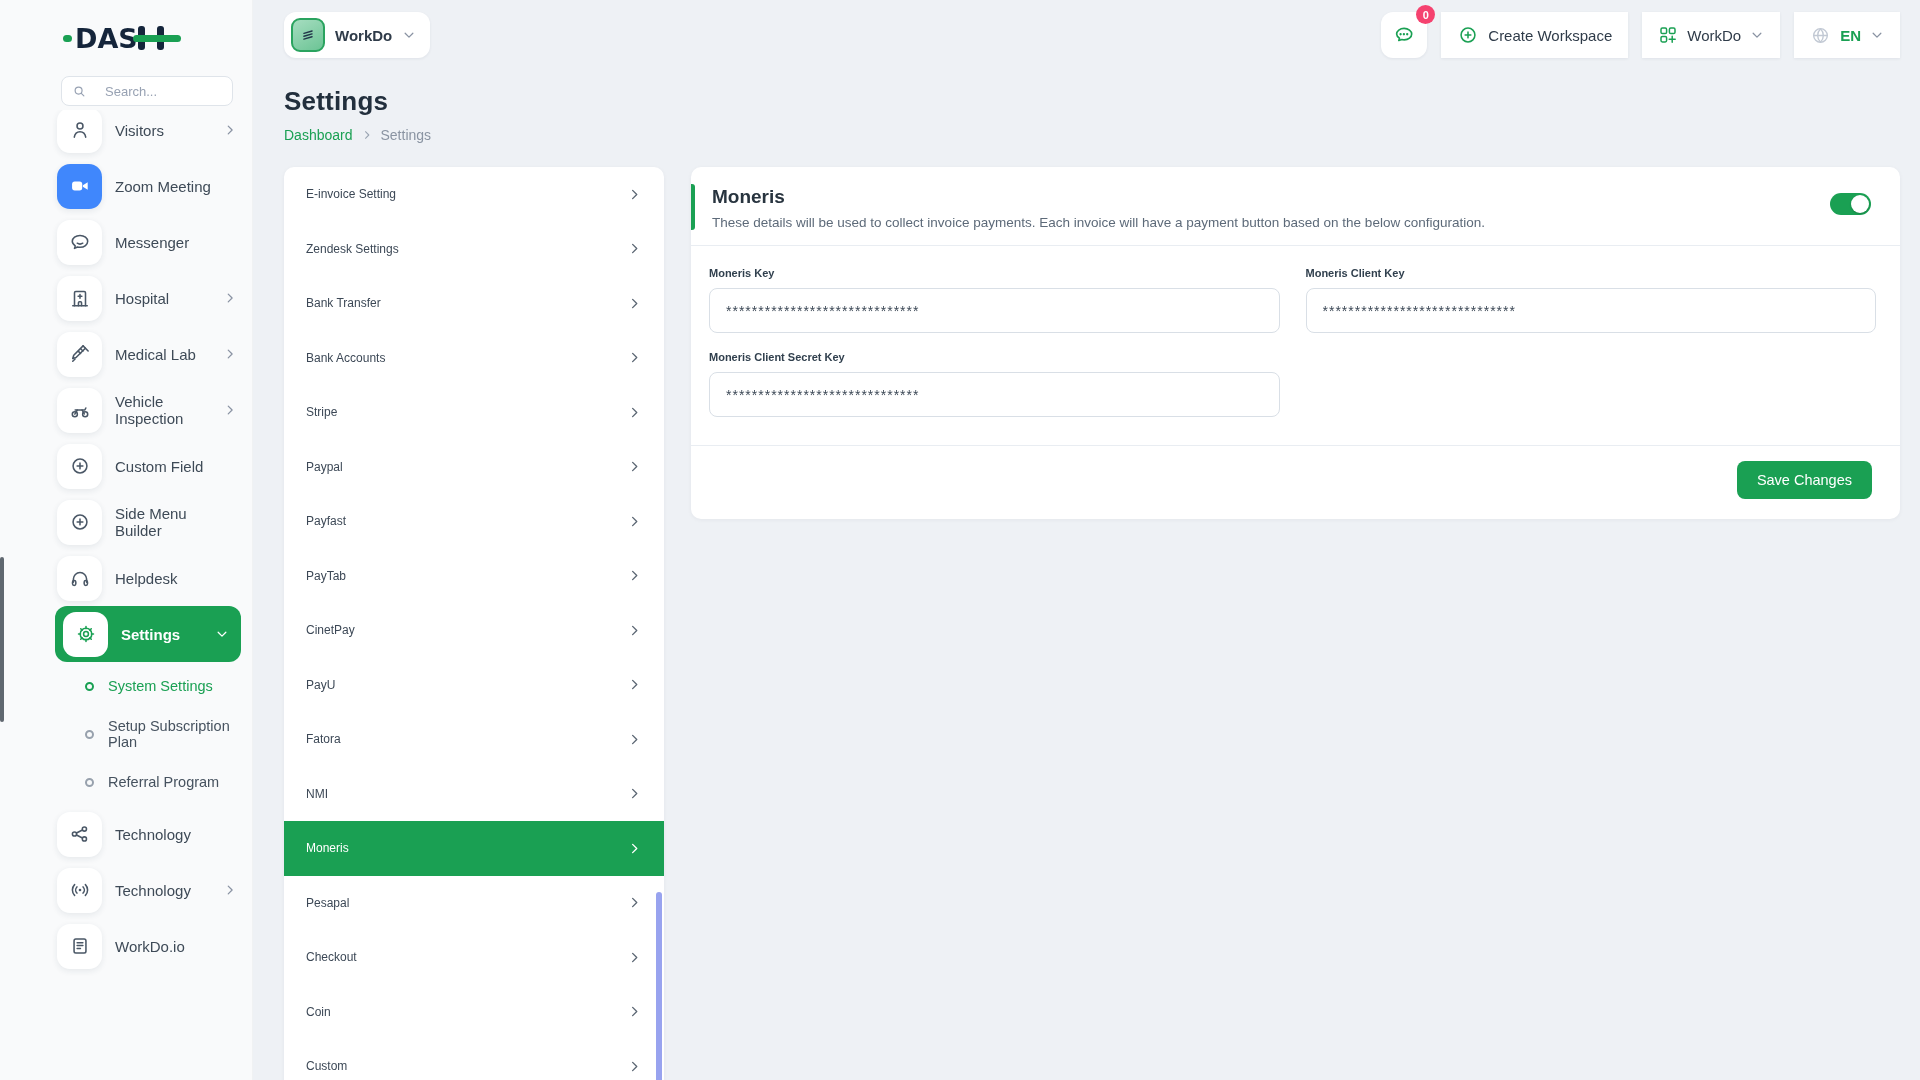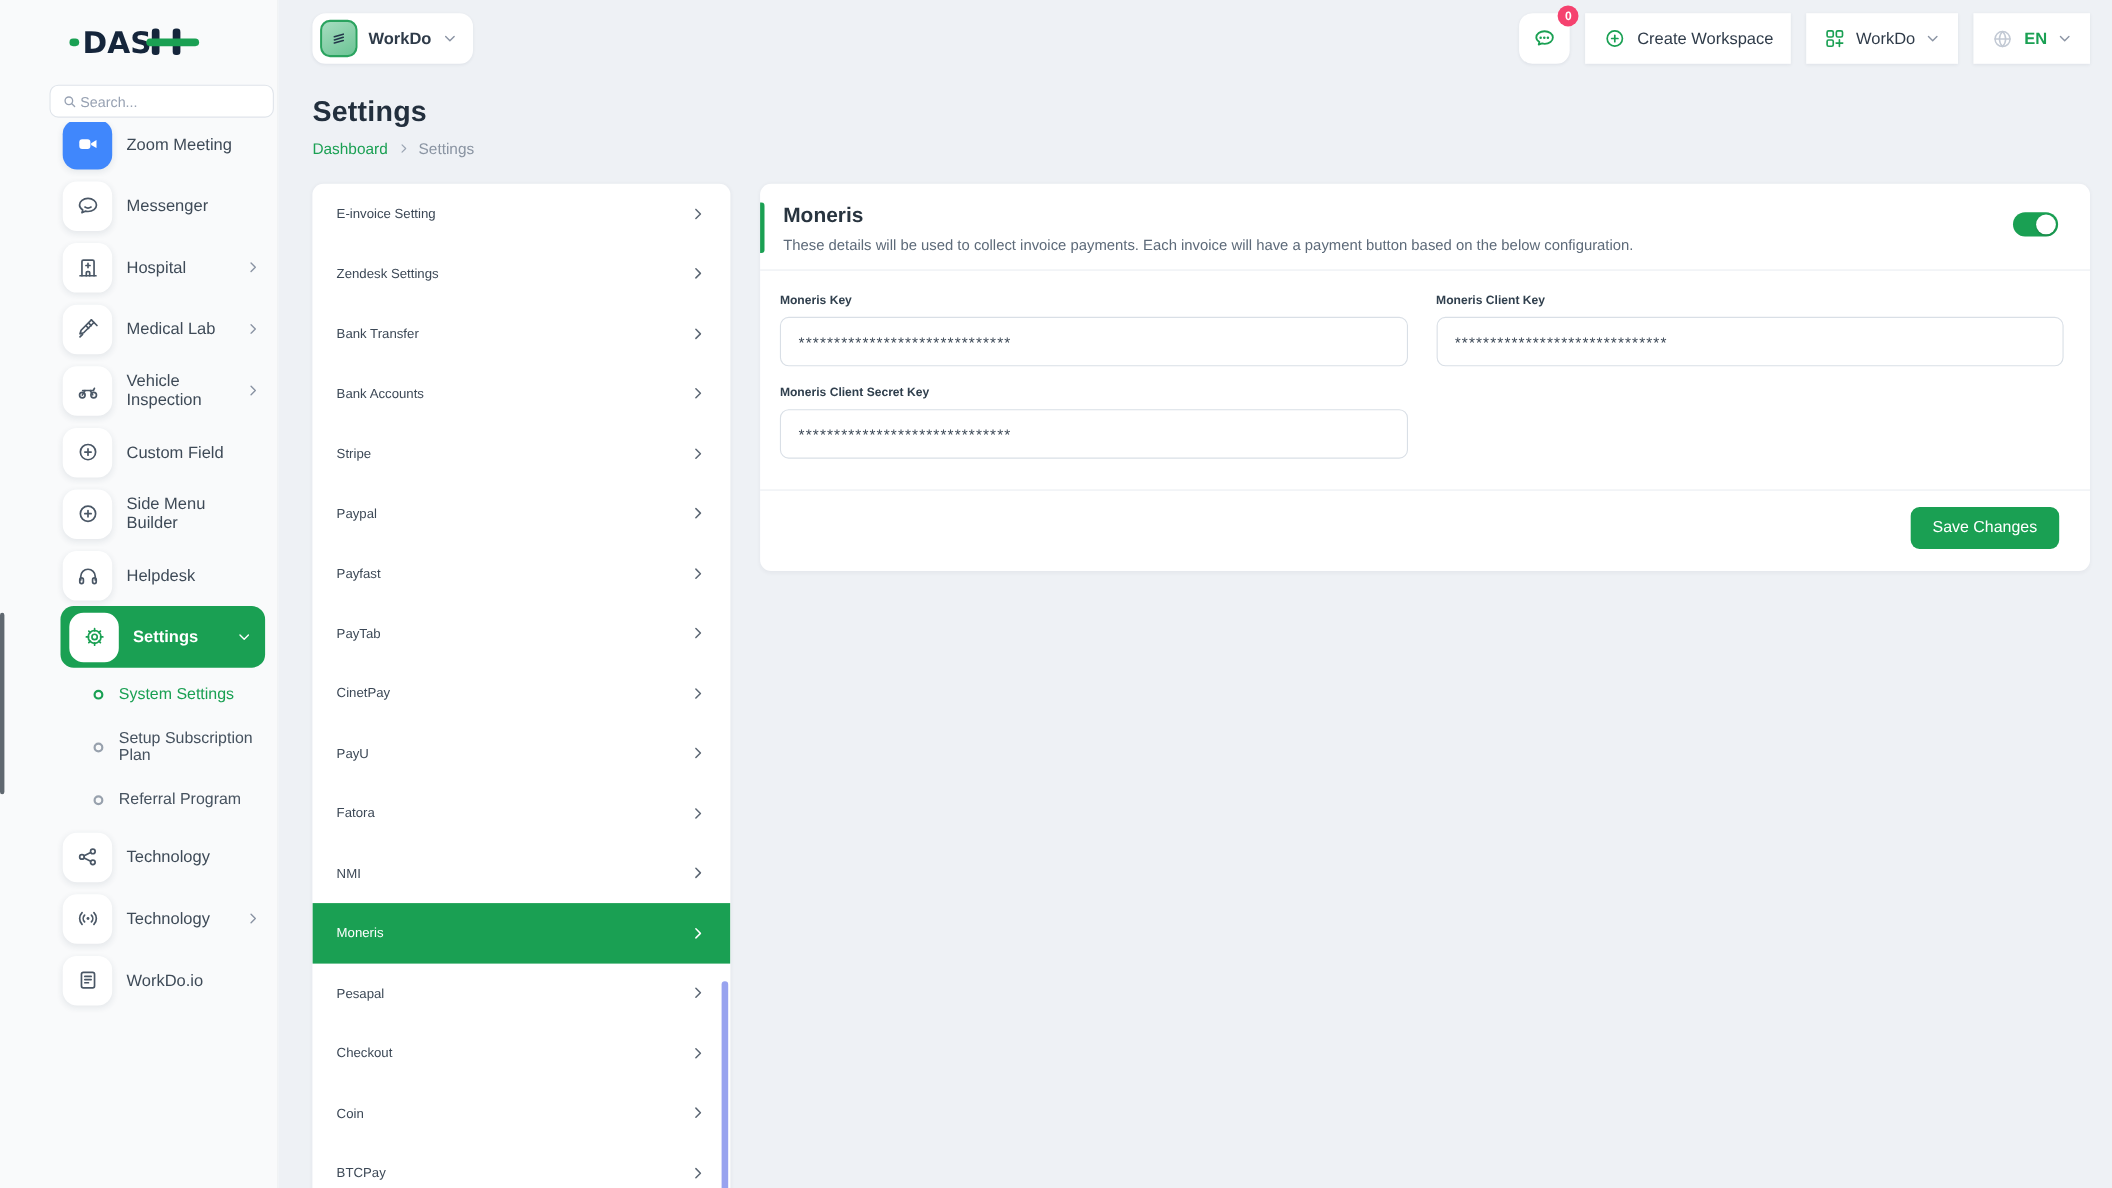--- a/index.html
+++ b/index.html
@@ -11,22 +11,22 @@
   html,body{margin:0;padding:0}
   body{
     width:1920px;height:1080px;overflow:hidden;background:var(--bg);
     font-family:"Liberation Sans","DejaVu Sans",sans-serif;color:var(--ink);
     display:flex;
   }
   
   .sidebar{width:253px;min-width:253px;height:100%;background:var(--side-bg);
     position:relative;display:flex;flex-direction:column;box-shadow:inset -1px 0 0 rgba(20,40,60,.04);padding-left:41px;}
   .logo{padding:20px 0 16px 22px}
-  .search-box{margin:0 4px;height:30px;background:#fff;border:1px solid #dfe4ea;border-radius:8px;
-    display:flex;align-items:center;gap:0;padding:0 10px;color:#98a2b3;flex:none}
+  .search-box{margin:0 20px;height:30px;background:#fff;border:1px solid #dfe4ea;border-radius:8px;
+    display:flex;align-items:center;gap:16px;padding:0 10px;color:#98a2b3;flex:none}
   .search-box input{border:none;outline:none;font-size:13px;width:100%;color:#55606e;background:transparent;font-family:inherit}
   .search-box input::placeholder{color:#98a2b3}
   .menu{flex:1;overflow:hidden;margin-top:4px;padding-bottom:6px}
   .menu > .side-item:first-child{margin-top:-8px}
   .side-item{display:flex;align-items:center;gap:13px;height:56px;padding:0 16px;cursor:pointer}
   .tile{width:45px;height:45px;min-width:45px;border-radius:13px;background:#fff;
     box-shadow:0 2px 6px rgba(35,55,80,.09);display:flex;align-items:center;justify-content:center;color:#4a5766}
   .tile.blue{background:var(--zoom);color:#fff}
   .side-item .lbl{font-size:15px;color:var(--ink2)}
   .side-item .chev{margin-left:auto;color:#8a93a3;display:flex}
@@ -106,20 +106,34 @@
     <span style="display:flex">
         <svg width="15" height="15" viewBox="0 0 20 20" fill="none" stroke="currentColor" stroke-width="1.6" stroke-linecap="round" stroke-linejoin="round">
           <circle cx="8.8" cy="8.8" r="4.6"></circle>
           <path d="M12.4 12.4l3.4 3.4"></path>
         </svg>
       </span>
     <input type="text" placeholder="Search..." style="">
   </div>
   <nav class="menu" id="sidebar-menu">
       <div class="side-item">
+        <span class="tile">
+          <svg width="22" height="22" viewBox="0 0 20 20" fill="none" stroke="currentColor" stroke-width="1.4" stroke-linecap="round" stroke-linejoin="round">
+            <circle cx="10" cy="6.3" r="2.7"></circle>
+            <path d="M4.8 16.5c.5-3.2 2.6-4.9 5.2-4.9s4.7 1.7 5.2 4.9"></path>
+          </svg>
+        </span>
+        <span class="lbl">Visitors</span>
+        <span class="chev">
+          <svg width="14" height="14" viewBox="0 0 20 20" fill="none" stroke="currentColor" stroke-width="1.8" stroke-linecap="round" stroke-linejoin="round">
+            <path d="M7.5 4.5L13 10l-5.5 5.5"></path>
+          </svg>
+        </span>
+      </div>
+      <div class="side-item">
         <span class="tile blue">
           <svg width="22" height="22" viewBox="0 0 20 20" fill="none" stroke="currentColor" stroke-width="1.4" stroke-linecap="round" stroke-linejoin="round">
             <rect x="2.8" y="6" width="9.2" height="8" rx="2.4" fill="#fff" stroke="none"></rect>
             <path d="M12.6 9.3l4.4-2.6v6.6l-4.4-2.6z" fill="#fff" stroke="none"></path>
           </svg>
         </span>
         <span class="lbl">Zoom Meeting</span>
       </div>
       <div class="side-item">
         <span class="tile">
@@ -473,21 +487,21 @@
         </div>
         <div class="nav-row">
           <span>Coin</span>
           <span class="chev">
             <svg width="15" height="15" viewBox="0 0 20 20" fill="none" stroke="currentColor" stroke-width="1.8" stroke-linecap="round" stroke-linejoin="round">
               <path d="M7.5 4.5L13 10l-5.5 5.5"></path>
             </svg>
           </span>
         </div>
         <div class="nav-row">
-          <span>BTCPay</span>
+          <span>Custom</span>
           <span class="chev">
             <svg width="15" height="15" viewBox="0 0 20 20" fill="none" stroke="currentColor" stroke-width="1.8" stroke-linecap="round" stroke-linejoin="round">
               <path d="M7.5 4.5L13 10l-5.5 5.5"></path>
             </svg>
           </span>
         </div>
         <div class="list-scroll-thumb"></div>
     </div>
 
     <section class="card panel">

